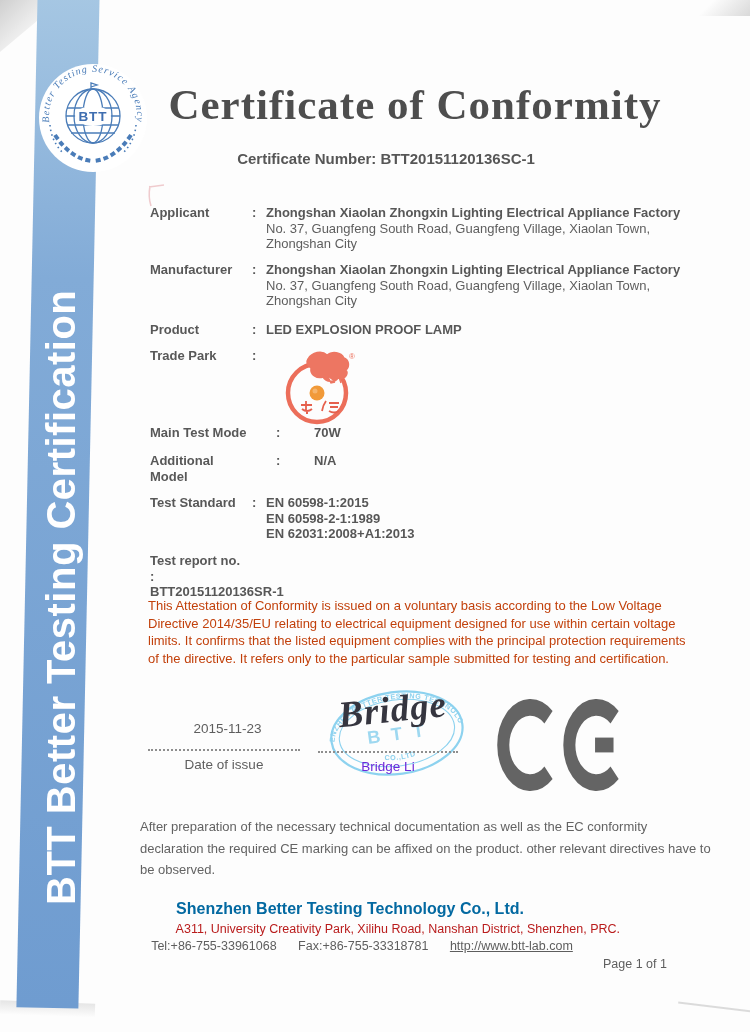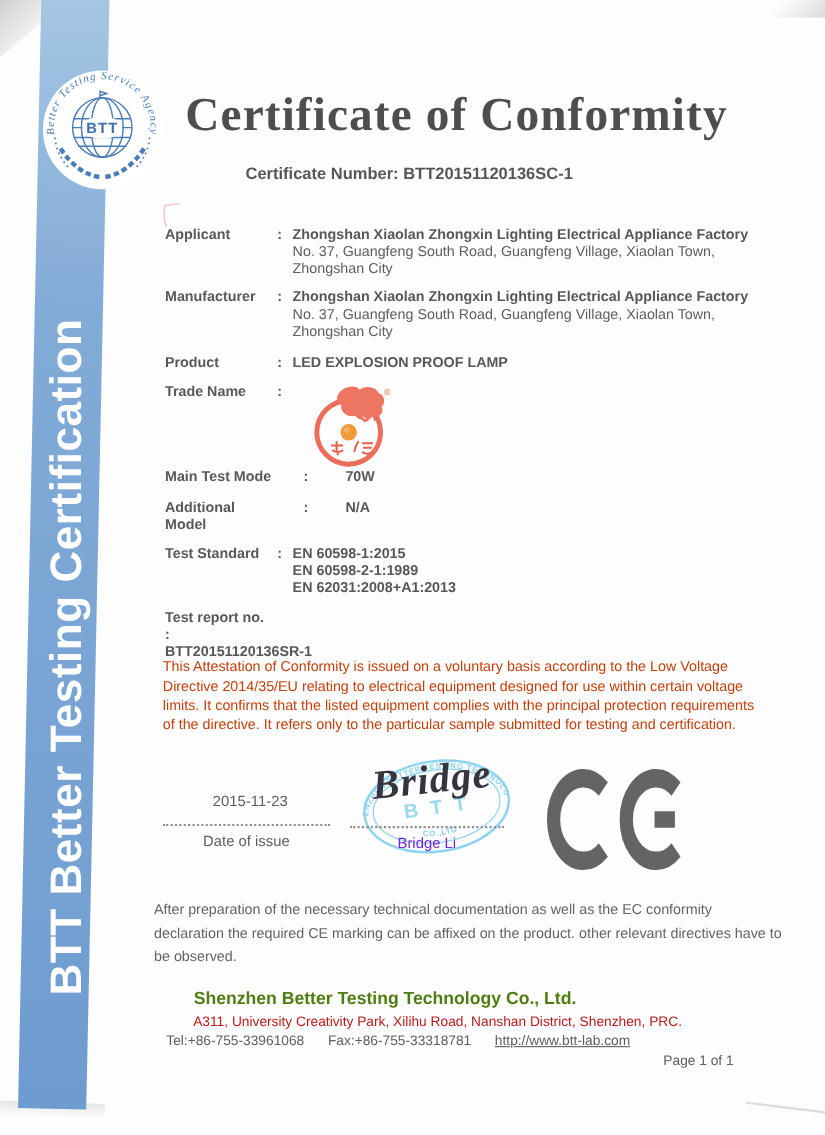--- a/index.html
+++ b/index.html
@@ -29,21 +29,21 @@
     transform:rotate(1.2deg);}
   .vtext{left:37px;top:905px;width:700px;height:48px;
     transform:rotate(-90deg);transform-origin:0 0;
     font-size:40px;font-weight:bold;color:#ffffff;line-height:48px;
     letter-spacing:.5px;white-space:nowrap;}
 
   
   .doc-title{left:150px;top:80px;width:530px;text-align:center;
     font-family:"Liberation Serif", serif;font-weight:bold;
     font-size:43px;color:#4e4e4e;letter-spacing:1px;}
-  .cert-number{left:112px;top:150px;width:520px;text-align:center;
+  .cert-number{left:126px;top:150px;width:520px;text-align:center;
     font-weight:bold;font-size:15px;color:#565656;}
 
   
   .pink-mark{left:146px;top:183px;width:22px;height:26px;opacity:.5;}
 
   
   .row{position:absolute;left:150px;display:flex;}
   .row .label{width:102px;font-weight:bold;font-size:13px;color:#585858;
     line-height:15.5px;white-space:pre-line;}
   .row .colon{width:14px;font-weight:bold;font-size:13px;color:#585858;
@@ -69,21 +69,21 @@
   .signer-name{left:318px;top:759px;width:140px;text-align:center;
     font-size:13.5px;color:#6d28d9;}
   .stamp{left:312px;top:676px;transform:rotate(-8deg);}
   .sig-script{left:338px;top:686px;width:140px;
     font-family:"Liberation Serif", serif;font-style:italic;font-weight:bold;
     font-size:37px;color:#35353f;transform:rotate(-6deg);letter-spacing:1px;}
   .ce{left:497px;top:698px;}
 
   
   .footer-company{left:80px;top:900px;width:540px;text-align:center;
-    font-weight:bold;font-size:16px;color:#4d7c0f;}
+    font-weight:bold;font-size:16px;color:#0369a1;}
   .footer-address{left:80px;top:922px;width:540px;text-align:right;
     font-size:12.5px;color:#b91c1c;}
   .footer-contact{left:92px;top:939px;width:540px;text-align:center;
     font-size:12.5px;color:#5e5e5e;}
   .footer-contact span{margin:0 9px;}
   .footer-contact .url{text-decoration:underline;}
   .page-num{left:580px;top:957px;width:110px;text-align:center;
     font-size:12.5px;color:#5e5e5e;}
 </style>
 </head>
@@ -156,21 +156,21 @@
 
 <div class="row" style="top:322px;">
   <div class="label">Product</div>
   <div class="colon">:</div>
   <div class="value">
     <span class="vline b">LED EXPLOSION PROOF LAMP</span>
   </div>
 </div>
 
 <div class="row" style="top:348px;">
-  <div class="label">Trade Name</div>
+  <div class="label">Trade Park</div>
   <div class="colon">:</div>
 </div>
 
 <svg class="abs" style="left:281px;top:349px;" width="76" height="78" viewBox="0 0 76 78">
   <circle cx="36" cy="44" r="29" fill="none" stroke="#ec6e5a" stroke-width="4.5"></circle>
 
   <path d="M 27 10 C 31 3 41 1 46 6 C 51 2 60 3 63 9 C 68 11 69 17 65 21 C 68 26 63 31 57 29 C 54 34 45 33 42 28 C 36 30 29 26 30 19 C 26 16 25 13 27 10 Z
            M 47 28 l 3 6 l 4 -1 M 58 28 l 2 6" fill="#ed7662" stroke="#ed7662" stroke-width="1.5"></path>
   <text x="68" y="10" font-size="8" fill="#ec6e5a" font-family="Liberation Sans, sans-serif">®</text>
 

